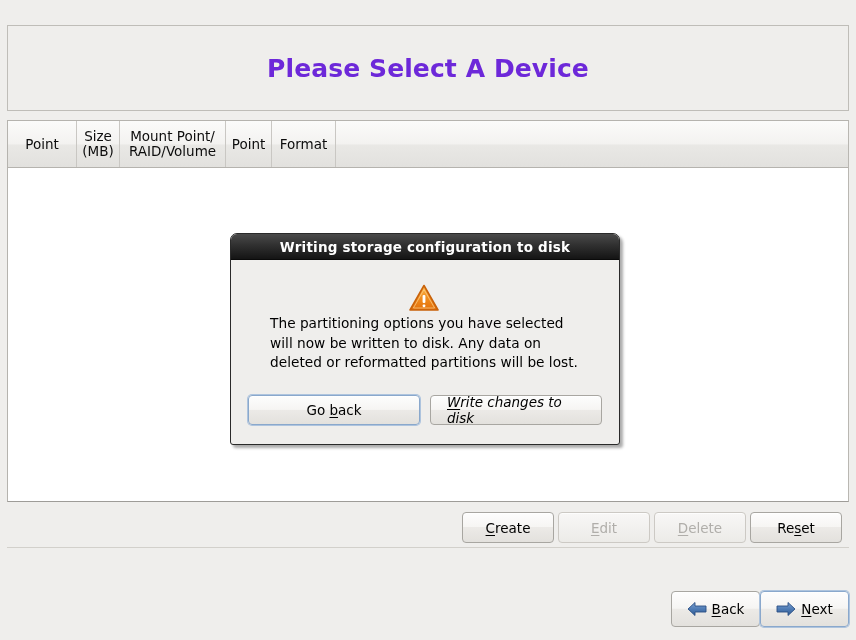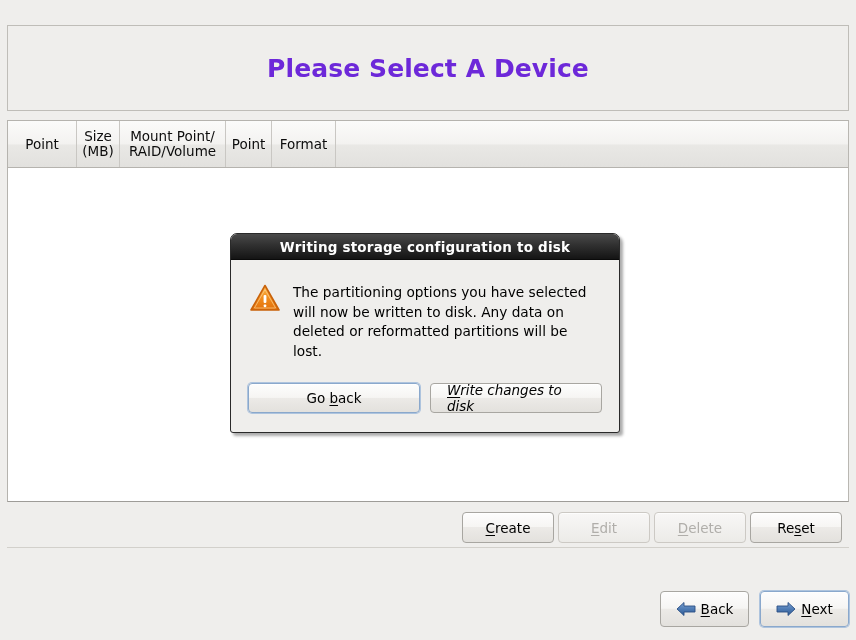--- a/index.html
+++ b/index.html
@@ -139,21 +139,21 @@
     height: 1px;
     background: #d2d0cb;
   }
 
   
   .nav-row {
     position: absolute;
     right: 7px;
     top: 591px;
     display: flex;
-    gap: 11px;
+    gap: 0;
   }
   .nav-row .btn {
     width: 89px;
     height: 36px;
     gap: 5px;
   }
   .arrow-ico {
     display: inline-block;
     width: 20px;
     height: 16px;
@@ -183,22 +183,23 @@
   }
   .dialog-title-text {
     color: #ffffff;
     font-size: 13.5px;
     font-weight: bold;
     letter-spacing: 0.2px;
   }
   .dialog-body {
     padding: 22px 20px 0 18px;
     display: flex;
-    gap: 12px;
-    align-items: flex-start;
+    gap: 0;
+    align-items: center;
+    flex-direction: column;
   }
   .warn-ico {
     flex: none;
     width: 32px;
     height: 30px;
     margin-top: 1px;
   }
   .dialog-msg {
     font-size: 13.7px;
     line-height: 19.5px;

